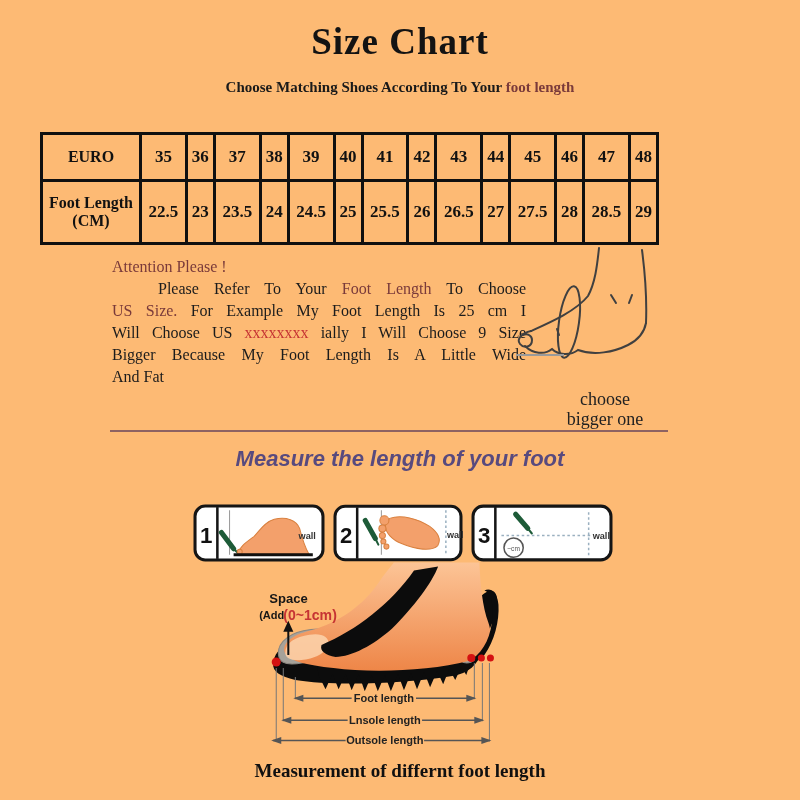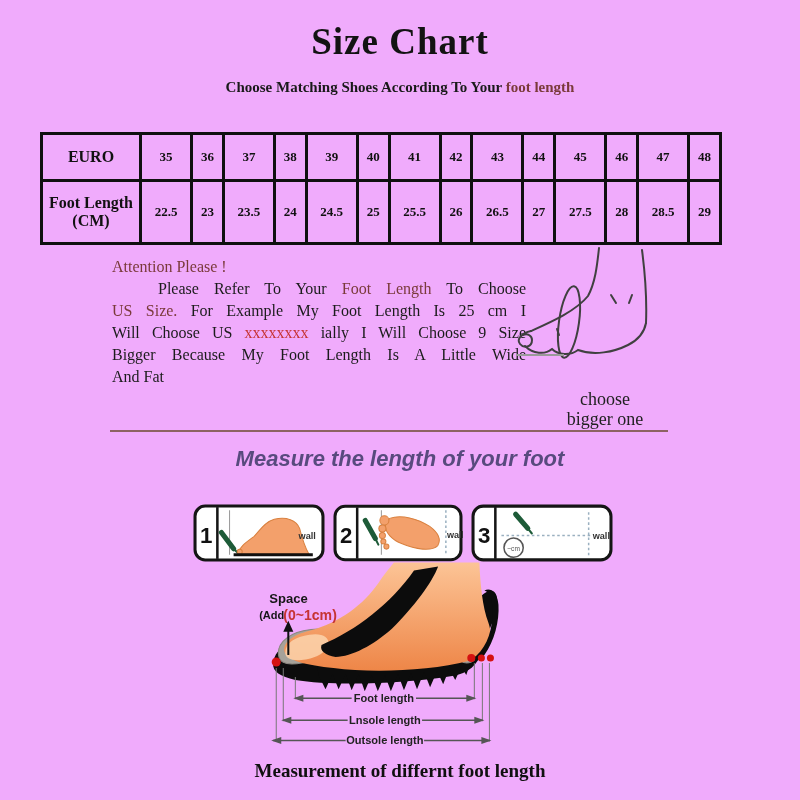--- a/index.html
+++ b/index.html
@@ -1,31 +1,31 @@
 <!DOCTYPE html>
 <html style="--maroon: #7a3a3a; --red: #c63333; --purple: #584a7e; --divider: #8d6262; --foot-orange: #f3a06b; --pen-green: #1d5b38;"><head>
 <meta charset="utf-8">
 <style>
   :root{
     --maroon:#7a3a3a; --red:#c63333; --purple:#584a7e; --divider:#8d6262;
     --foot-orange:#f3a06b; --pen-green:#1d5b38;
   }
   html,body{margin:0;padding:0;background:#fff;}
-  .page{position:relative;width:800px;height:800px;background:#f0abfc;overflow:hidden;
+  .page{position:relative;width:800px;height:800px;background:#fdba74;overflow:hidden;
         font-family:"Liberation Serif",serif;color:#111;}
 
   .title{position:absolute;top:20px;left:0;width:100%;text-align:center;
          font-size:37px;font-weight:bold;letter-spacing:1px;color:#131313;}
   .subtitle{position:absolute;top:79px;left:0;width:100%;text-align:center;
             font-size:15px;font-weight:bold;color:#1a1a1a;}
   .subtitle .hl{color:var(--maroon);}
 
-  table.size-table{position:absolute;left:40px;top:132px;width:682px;border-collapse:collapse;}
+  table.size-table{position:absolute;left:40px;top:132px;width:619px;border-collapse:collapse;}
   table.size-table td{border:3px solid #101010;text-align:center;font-weight:bold;
-                      font-size:13px;color:#111;padding:2px 0;}
+                      font-size:17px;color:#111;padding:2px 0;}
   table.size-table td.rowhead{width:88px;font-size:16px;line-height:1.12;padding:3px 4px;}
   table.size-table tr:first-child td{height:38px;}
   table.size-table tr:last-child td{height:54px;}
 
   .attention{position:absolute;left:112px;top:256px;width:414px;
              font-size:16px;line-height:22px;color:#1c1c1c;}
   .att-heading{color:var(--maroon);}
   .jline{text-align:justify;text-align-last:justify;}
   .indent{text-indent:46px;}
   .maroon{color:var(--maroon);}

